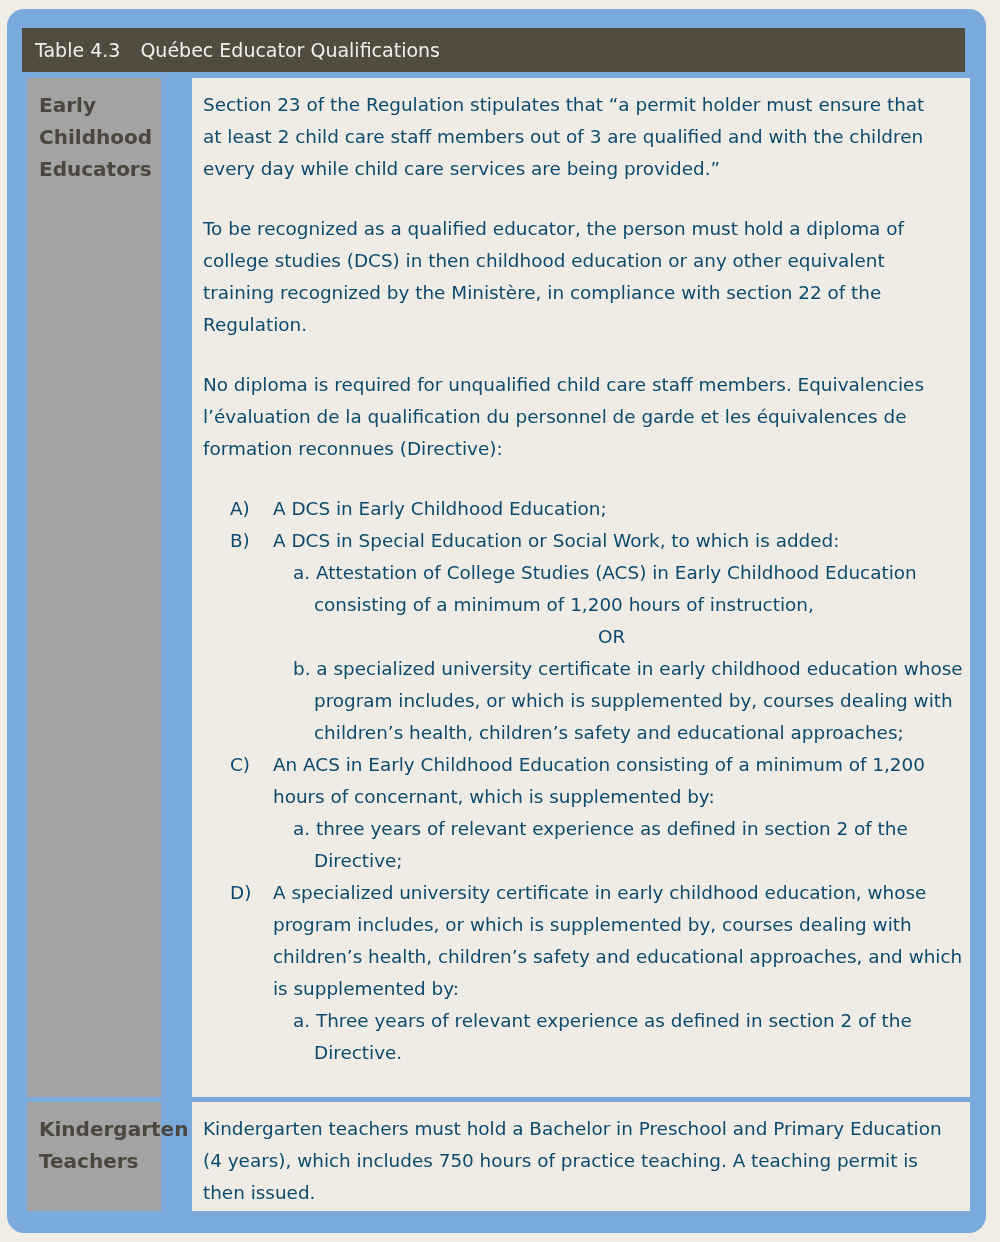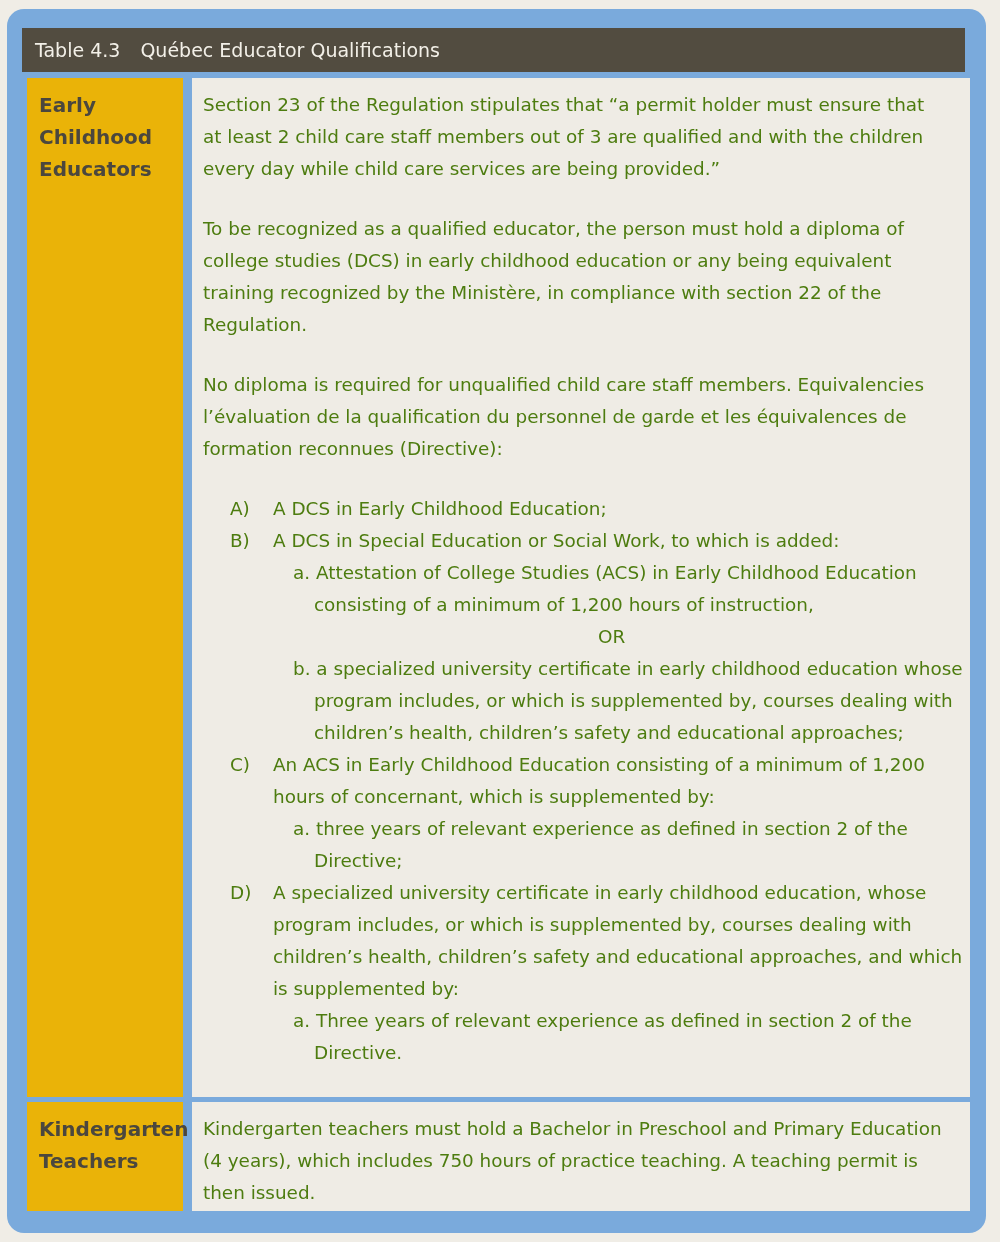--- a/index.html
+++ b/index.html
@@ -44,42 +44,42 @@
       left: 27px;
       width: 943px;
     }
     .row1 { top: 78px; height: 1019px; }
     .row2 { top: 1102px; height: 109px; }
     .label-cell {
       position: absolute;
       left: 0;
       top: 0;
       bottom: 0;
-      width: 156px;
-      background: #eab308;
+      width: 134px;
+      background: #a3a3a3;
       box-sizing: border-box;
       padding: 11px 0 0 12px;
       font-size: 20px;
       font-weight: bold;
       line-height: 32px;
       color: #4b473e;
     }
     .label-cell span { display: block; }
     .content-cell {
       position: absolute;
       left: 165px;
       top: 0;
       bottom: 0;
       right: 0;
       background: #efece5;
       box-sizing: border-box;
       padding: 11px 10px 0 11px;
       font-size: 18.4px;
       line-height: 32px;
-      color: #4d7c0f;
+      color: #0c4a6e;
     }
     .para { margin: 0 0 28px 0; }
     .para span { display: block; white-space: nowrap; }
     .list { margin-top: 10px; }
     .li {
       position: relative;
       padding-left: 70px;
     }
     .li .marker {
       position: absolute;
@@ -115,21 +115,21 @@
     <span>Educators</span>
   </div>
   <div class="content-cell">
     <div class="para">
       <span>Section 23 of the Regulation stipulates that “a permit holder must ensure that</span>
       <span>at least 2 child care staff members out of 3 are qualified and with the children</span>
       <span>every day while child care services are being provided.”</span>
     </div>
     <div class="para">
       <span>To be recognized as a qualified educator, the person must hold a diploma of</span>
-      <span>college studies (DCS) in early childhood education or any being equivalent</span>
+      <span>college studies (DCS) in then childhood education or any other equivalent</span>
       <span>training recognized by the Ministère, in compliance with section 22 of the</span>
       <span>Regulation.</span>
     </div>
     <div class="para" style="margin-bottom:0;">
       <span>No diploma is required for unqualified child care staff members. Equivalencies</span>
       <span>l’évaluation de la qualification du personnel de garde et les équivalences de</span>
       <span>formation reconnues (Directive):</span>
     </div>
 
     <div class="list" style="margin-top:28px;">

